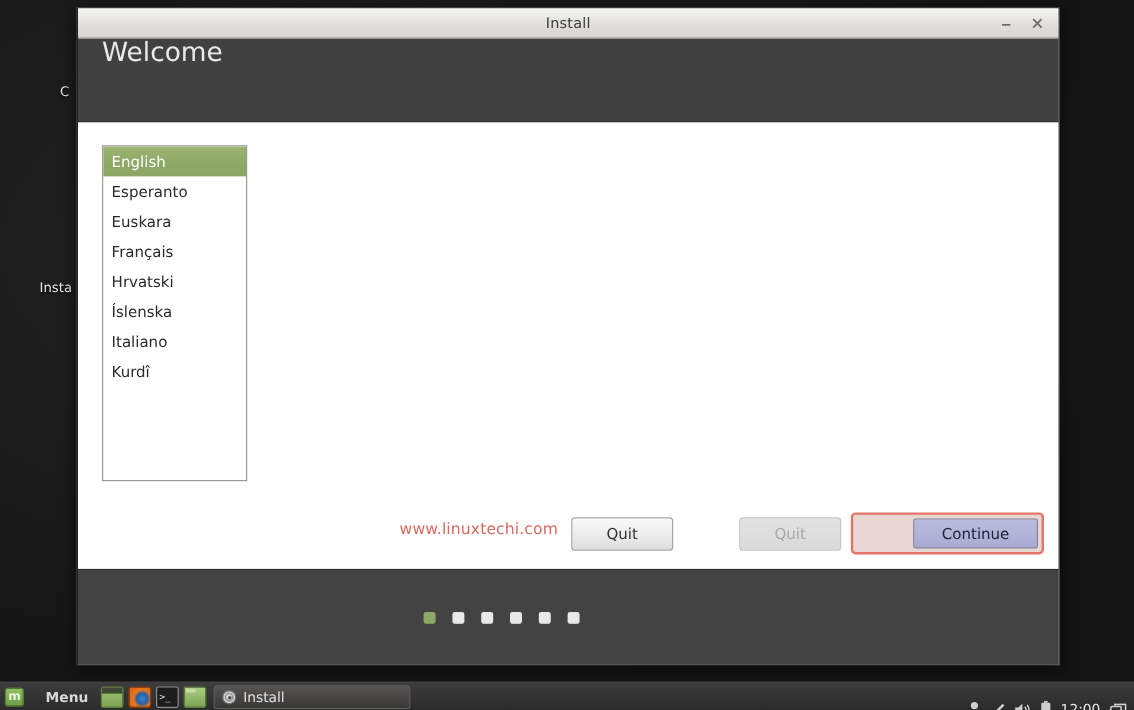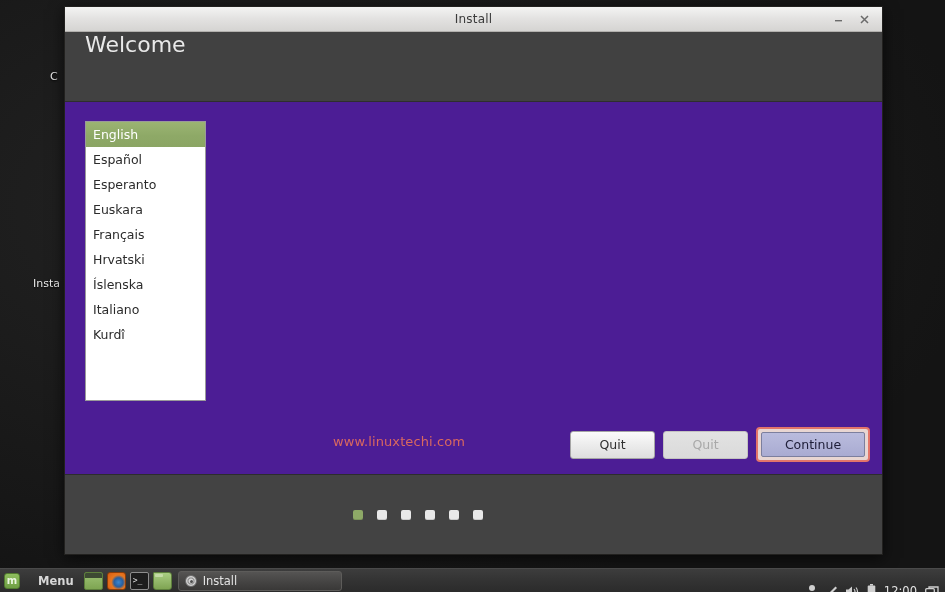--- a/index.html
+++ b/index.html
@@ -23,21 +23,21 @@
 
   .desk-icon {
     position: absolute;
     color: #e8e8e8;
     font-size: 11px;
     text-shadow: 0 1px 2px #000;
     white-space: nowrap;
     overflow: hidden;
   }
   #desk-icon-computer { left: 50px; top: 70px; width: 28px; }
-  #desk-icon-install  { left: 33px; top: 233px; width: 44px; margin-top: 44px; }
+  #desk-icon-install  { left: 33px; top: 233px; width: 44px; }
 
   
   #install-window {
     position: absolute;
     left: 64px;
     top: 6px;
     width: 819px;
     height: 549px;
     border: 1px solid #22211f;
     box-shadow: 0 3px 14px rgba(0,0,0,.65);
@@ -91,21 +91,21 @@
   }
   #page-title {
     color: #e9e9e9;
     font-size: 22px;
     font-weight: normal;
   }
 
   
   #window-body {
     flex: 1 1 auto;
-    background: #4c1d95;
+    background: #ffffff;
     position: relative;
     padding: 19px 0 0 20px;
   }
 
   
   #language-list {
     width: 121px;
     height: 280px;
     background: #ffffff;
     border: 1px solid #9a9a9a;
@@ -147,20 +147,21 @@
   .navbtn {
     width: 85px;
     height: 28px;
     font-size: 12.5px;
     line-height: 26px;
     text-align: center;
     border: 1px solid #a5a5a5;
     border-radius: 3px;
     background: linear-gradient(to bottom, #fbfbfb 0%, #ececec 50%, #dedede 100%);
     color: #303030;
+    margin-left: 47px;
   }
   .navbtn.disabled {
     color: #a9a9a9;
     background: linear-gradient(to bottom, #e2e2e2 0%, #dadada 100%);
     border-color: #c3c2c0;
   }
   #continue-button-wrap {
     border: 2px solid #e3756a;
     border-radius: 4px;
     padding: 3px;
@@ -361,21 +362,20 @@
     </div>
 
     <div id="window-header">
       <h1 id="page-title">Welcome</h1>
     </div>
 
     <div id="window-body">
 
       <div id="language-list">
         <div class="lang-item selected">English</div>
-        <div class="lang-item">Español</div>
         <div class="lang-item">Esperanto</div>
         <div class="lang-item">Euskara</div>
         <div class="lang-item">Français</div>
         <div class="lang-item">Hrvatski</div>
         <div class="lang-item">Íslenska</div>
         <div class="lang-item">Italiano</div>
         <div class="lang-item">Kurdî</div>
       </div>
 
       <div id="watermark">www.linuxtechi.com</div>

